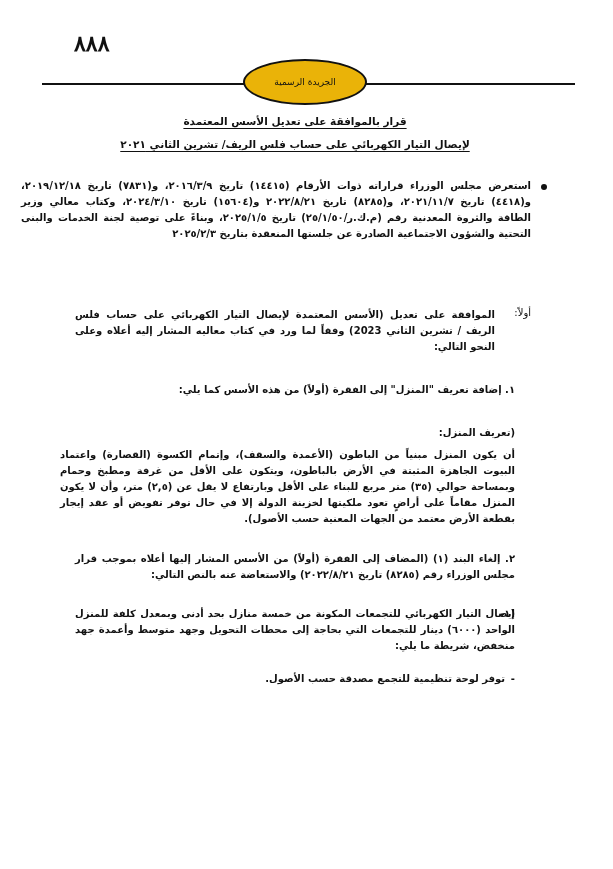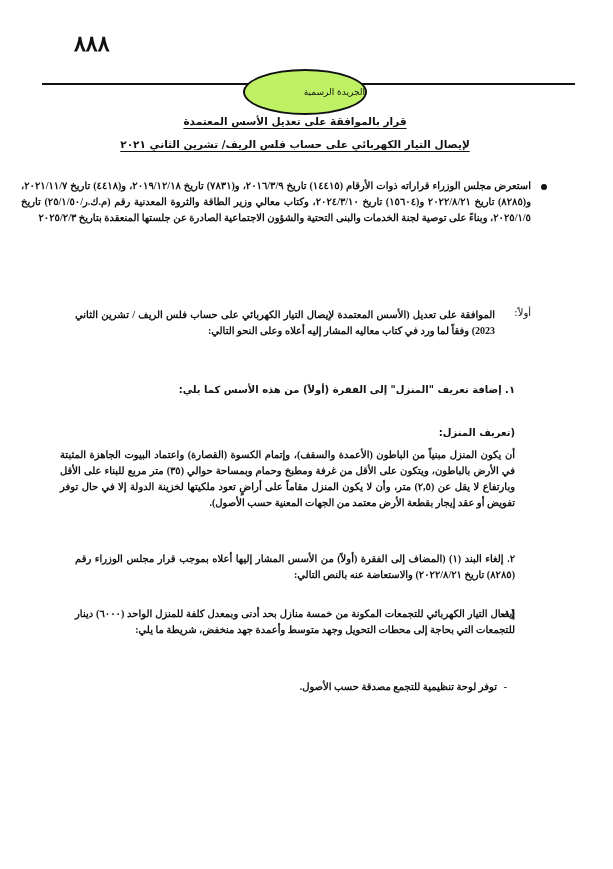--- a/index.html
+++ b/index.html
@@ -29,29 +29,29 @@
       position: absolute;
       left: 42px;
       width: 533px;
       top: 83px;
       height: 0;
       border-top: 2px solid #111;
     }
     .header-oval {
       position: absolute;
       left: 243px;
-      top: 69px;
+      top: 59px;
       width: 124px;
       height: 46px;
       border: 2px solid #111;
       border-radius: 50%;
-      background: #bef264;
+      background: #eab308;
       display: flex;
       align-items: center;
-      justify-content: flex-start;
+      justify-content: center;
       font-size: 9px;
       direction: rtl;
       box-sizing: border-box;
     }
     .title {
       position: absolute;
       left: 0;
       width: 590px;
       text-align: center;
       direction: rtl;
@@ -67,21 +67,21 @@
 
     .block {
       position: absolute;
       direction: rtl;
       font-weight: bold;
       font-size: 10px;
       line-height: 16px;
       text-align: justify;
       text-align-last: right;
     }
-    .block p { margin: 0; font-family: Liberation Serif, serif; }
+    .block p { margin: 0; }
 
     .para-intro {
       right: 82px;
       width: 510px;
       top: 178px;
       left: auto;
     }
     .bullet-dot {
       position: absolute;
       right: -16px;
@@ -148,21 +148,21 @@
     .sub-body {
       margin-right: 30px;
     }
     .cond-list {
       right: 98px;
       width: 440px;
       top: 671px;
       text-align: right;
     }
     .cond-list .cond {
-      margin: 8px;
+      margin: 0;
       padding-right: 10px;
       position: relative;
       text-align: justify;
       text-align-last: right;
     }
     .cond-list .cond::before {
       content: "-";
       position: absolute;
       right: 0;
     }

